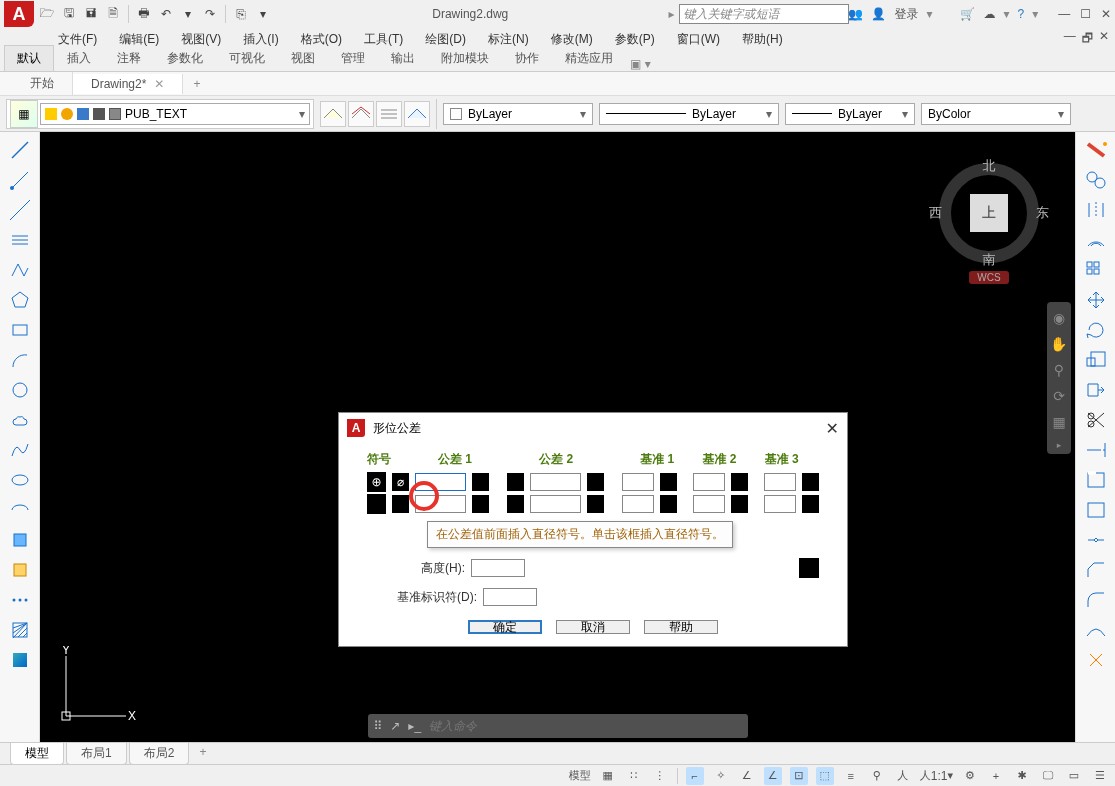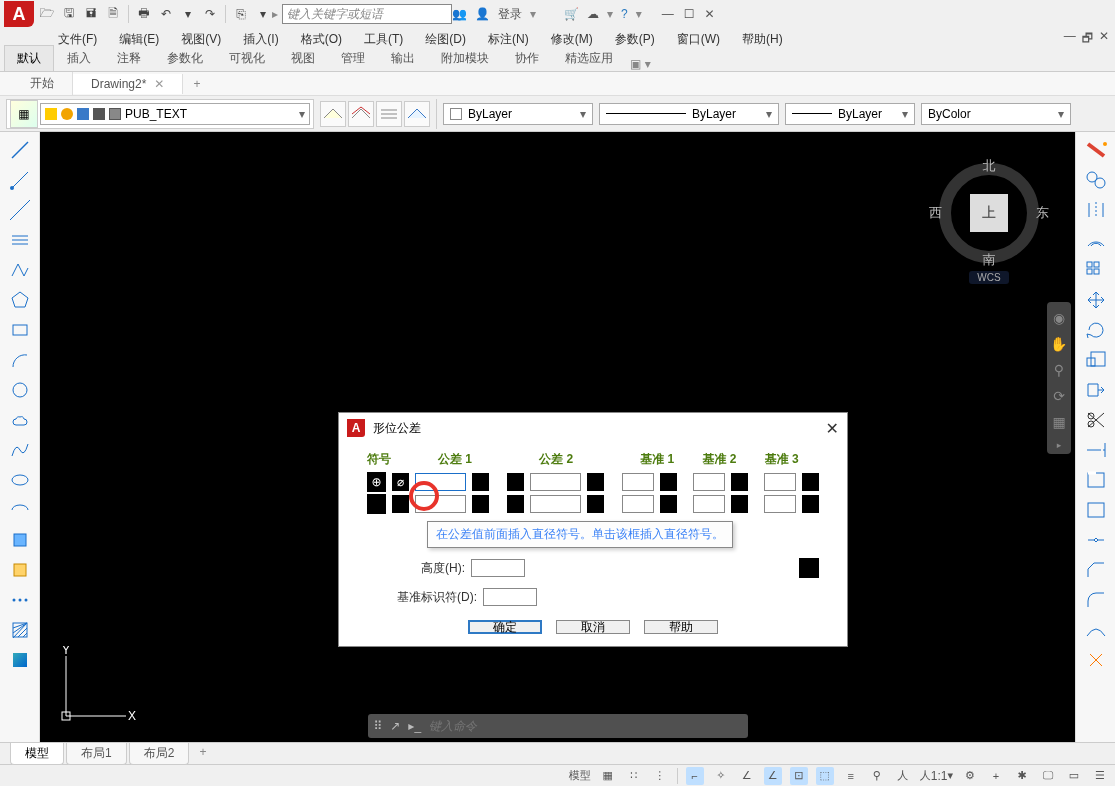--- a/index.html
+++ b/index.html
@@ -51,21 +51,21 @@
 
 .main { position: relative; height: calc(786px - 28px - 22px - 22px - 24px - 36px - 22px - 22px); display: flex; }
 .left-toolbar, .right-toolbar { width: 40px; background: #f7f7f7; display:flex; flex-direction:column; align-items:center; gap:6px; padding-top:6px; border-right:1px solid #ddd; overflow:hidden;}
 .right-toolbar { width: 40px; border-left:1px solid #ddd; border-right:none; position:relative;}
 .tool-btn { width: 28px; height: 24px; display:flex; align-items:center; justify-content:center; color:#1a6fc9;}
 .canvas { flex:1; background:#000; position:relative; }
 .viewcube { position:absolute; top:16px; right:26px; width:120px; height:150px; color:#bbb; display:flex; flex-direction:column; align-items:center; justify-content:center;}
 .viewcube .ring { width:100px; height:100px; border:12px solid #333; border-radius:50%; display:flex; align-items:center; justify-content:center; position:relative;}
 .viewcube .cube { width:38px; height:38px; background:#ddd; display:flex; align-items:center; justify-content:center; color:#333; font-size:14px;}
 .viewcube .dir { position:absolute; color:#bbb; font-size:13px;}
-.viewcube .wcs { margin-top:8px; background:#0f172a; color:#aaa; padding:1px 8px; border-radius:3px; font-size:10px;}
+.viewcube .wcs { margin-top:8px; background:#7f1d1d; color:#aaa; padding:1px 8px; border-radius:3px; font-size:10px;}
 .nav-bar { position:absolute; right:4px; top:170px; width:24px; background:#444; border-radius:4px; display:flex; flex-direction:column; align-items:center; gap:10px; padding:8px 0 4px 0;}
 .nav-bar .nav-btn { color:#888; font-size:14px;}
 .ucs { position:absolute; bottom:16px; left:16px; color:#fff; font-size:12px;}
 .ucs svg { display:block;}
 .canvas-scroll { position:absolute; right:0; top:0; bottom:0; width:16px; background:#efefef;}
 .canvas-scroll-thumb { width:14px; height:30px; background:#ccc; margin:4px auto;}
 
 
 .command-bar { position:absolute; bottom:4px; left:50%; transform:translateX(-50%); width:380px; height:24px; background:#505050; border-radius:3px; display:flex; align-items:center; padding:0 6px; gap:8px; }
 .command-bar .cmd-icon { color:#bbb; font-size:12px;}
@@ -80,21 +80,21 @@
 .tol-header-row { display:flex; gap:8px; margin-bottom:4px;}
 .tol-header-row .hdr { color:#4d7c0f;font-weight:bold; }
 .hdr.sym{width:32px;} .hdr.t1{width:96px;margin-left:32px;} .hdr.t2{width:96px;} .hdr.d{width:56px;}
 .tol-row { display:flex; gap:6px; align-items:center; margin-bottom:2px;}
 .black-box { background:#000; border:1px solid #000;}
 .sym-box { width:20px; height:20px;}
 .dia-box { width:18px; height:18px; display:flex; align-items:center; justify-content:center; color:#fff;}
 .val-box { background:#fff; border:1px solid #888; height:18px;}
 .v1{width:54px;} .mc{width:18px; height:18px;} .datum-val{width:34px;}
 .highlight-circle { position:absolute; left:70px; top:38px; width:30px; height:30px; border:4px solid #e8332b; border-radius:50%; pointer-events:none;}
-.tooltip-box { position:absolute; left:88px; top:78px; background:#fdfdfd; border:1px solid #888; padding:4px 8px; color:#3b82f6; box-shadow:2px 2px 4px rgba(0,0,0,.2);}
+.tooltip-box { position:absolute; left:88px; top:78px; background:#fdfdfd; border:1px solid #888; padding:4px 8px; color:#a16207; box-shadow:2px 2px 4px rgba(0,0,0,.2);}
 .aux-row { display:flex; align-items:center; gap:6px; margin-top:10px;}
 .aux-row .lbl { color:#333;}
 .aux-row .big-black { width:20px; height:20px; background:#000;}
 .aux-row .aux-input { width:54px; height:18px; border:1px solid #888;}
 .dlg-buttons { display:flex; gap:14px; justify-content:center; margin-top:14px;}
 .dlg-btn { width:74px; height:14px; border:1px solid #888; background:#f0f0f0; display:flex; align-items:center; justify-content:center;}
 .dlg-btn.primary { border:2px solid #2e79c4; }
 
 
 .layout-tabs { height:22px; background:#f0f0f0; display:flex; align-items:flex-start; padding-left:10px; border-top:1px solid #ccc;}
@@ -120,20 +120,21 @@
     <span class="qat-btn">🗎</span>
     <span class="qat-sep"></span>
     <span class="qat-btn">🖶</span>
     <span class="qat-btn">↶</span>
     <span class="qat-btn">▾</span>
     <span class="qat-btn">↷</span>
     <span class="qat-sep"></span>
     <span class="qat-btn">⎘</span>
     <span class="qat-btn">▾</span>
   </div>
+  <div class="title-center">Drawing2.dwg</div>
   <span style="color:#888; margin-right:4px;">▸</span>
   <div class="search-box">
       <span>键入关键字或短语</span>
     </div>
   <div class="title-right">
     <span>👥</span>
     <span>👤</span>
     <span>登录</span>
     <span style="color:#888;">▾</span>
     <span style="width:12px;"></span>

